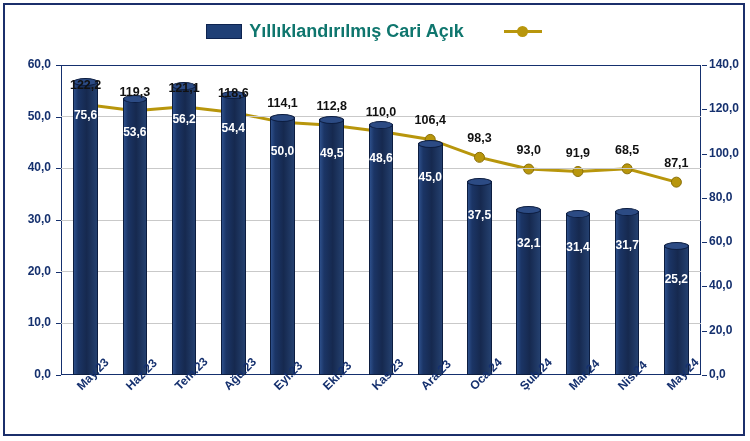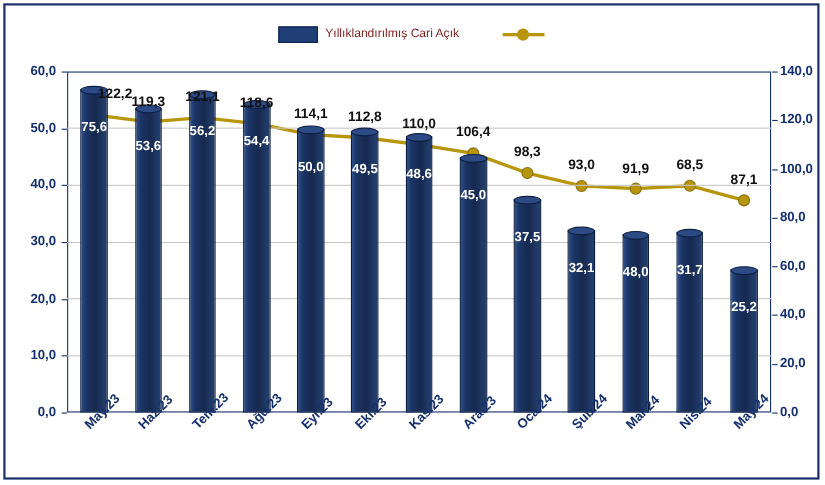--- a/index.html
+++ b/index.html
@@ -62,23 +62,23 @@
   .legend-swatch-line .ldot {
     position: absolute;
     left: 13px;
     top: 1px;
     width: 11px;
     height: 11px;
     border-radius: 50%;
     background: #b8960c;
   }
   .legend-label {
-    font-size: 11px;
-    font-weight: normal;
-    color: #7f1d1d;
+    font-size: 18px;
+    font-weight: bold;
+    color: #0f766e;
     white-space: nowrap;
   }
   
   #plot-area {
     position: absolute;
     left: 56px;
     top: 60px;
     width: 640px;
     height: 310px;
   }
@@ -275,30 +275,30 @@
         <div class="bar-cap" style="width: 24.6154px;"></div>
       </div>
       <div class="bar-label" style="left: 393.846px; width: 49.2308px; top: 143.25px;">37,5</div>
       <div class="bar" style="left: 455.385px; width: 24.6154px; height: 165.85px;">
         <div class="bar-cap" style="width: 24.6154px;"></div>
       </div>
       <div class="bar-label" style="left: 443.077px; width: 49.2308px; top: 171.15px;">32,1</div>
       <div class="bar" style="left: 504.615px; width: 24.6154px; height: 162.233px;">
         <div class="bar-cap" style="width: 24.6154px;"></div>
       </div>
-      <div class="bar-label" style="left: 492.308px; width: 49.2308px; top: 174.767px;">48,0</div>
+      <div class="bar-label" style="left: 492.308px; width: 49.2308px; top: 174.767px;">31,4</div>
       <div class="bar" style="left: 553.846px; width: 24.6154px; height: 163.783px;">
         <div class="bar-cap" style="width: 24.6154px;"></div>
       </div>
       <div class="bar-label" style="left: 541.538px; width: 49.2308px; top: 173.217px;">31,7</div>
       <div class="bar" style="left: 603.077px; width: 24.6154px; height: 130.2px;">
         <div class="bar-cap" style="width: 24.6154px;"></div>
       </div>
       <div class="bar-label" style="left: 590.769px; width: 49.2308px; top: 206.8px;">25,2</div>
-      <div class="line-label" style="left: 0px; width: 49.2308px; top: 13.4143px; margin-left: 19px;">122,2</div>
+      <div class="line-label" style="left: 0px; width: 49.2308px; top: 13.4143px;">122,2</div>
       <div class="line-label" style="left: 49.2308px; width: 49.2308px; top: 19.8357px;">119,3</div>
       <div class="line-label" style="left: 98.4615px; width: 49.2308px; top: 15.85px;">121,1</div>
       <div class="line-label" style="left: 147.692px; width: 49.2308px; top: 21.3857px;">118,6</div>
       <div class="line-label" style="left: 196.923px; width: 49.2308px; top: 31.35px;">114,1</div>
       <div class="line-label" style="left: 246.154px; width: 49.2308px; top: 34.2286px;">112,8</div>
       <div class="line-label" style="left: 295.385px; width: 49.2308px; top: 40.4286px;">110,0</div>
       <div class="line-label" style="left: 344.615px; width: 49.2308px; top: 48.4px;">106,4</div>
       <div class="line-label" style="left: 393.846px; width: 49.2308px; top: 66px;">98,3</div>
       <div class="line-label" style="left: 443.077px; width: 49.2308px; top: 78.0714px;">93,0</div>
       <div class="line-label" style="left: 492.308px; width: 49.2308px; top: 80.5071px;">91,9</div>

